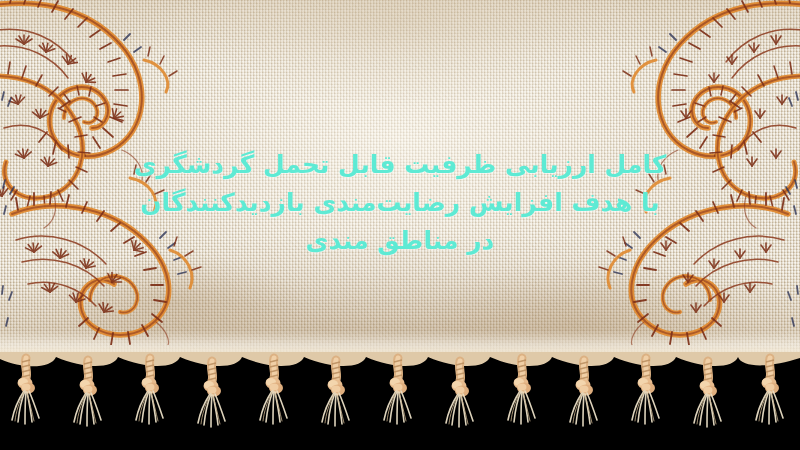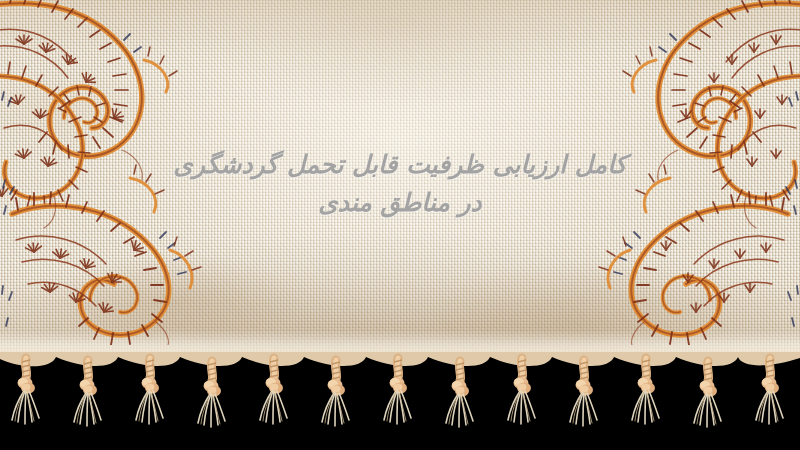--- a/index.html
+++ b/index.html
@@ -100,30 +100,29 @@
     position: absolute;
     left: 0;
     top: 146px;
     width: 800px;
     text-align: center;
     direction: rtl;
     pointer-events: none;
   }
   .title-line {
     display: block;
-    color: #a3a3a3;
+    color: #5eead4;
     font-size: 25px;
     line-height: 38px;
     font-weight: 700;
     letter-spacing: 0px;
     text-shadow:
       0 1px 0 rgba(255,255,255,0.45),
       0 0 2px rgba(255,250,240,0.35);
     white-space: nowrap;
-    font-style: italic;
   }
 </style>
 </head>
 <body>
 
 <div id="stage">
 
   <div class="fabric">
     <div class="fabric-mottle"></div>
     <div class="hem"></div>
@@ -590,16 +589,17 @@
         <use href="#tasselUnit" x="584" y="8"></use>
         <use href="#tasselUnit" x="646" y="6"></use>
         <use href="#tasselUnit" x="708" y="9"></use>
         <use href="#tasselUnit" x="770" y="6"></use>
       </g>
     </svg>
   </div>
 
   <div class="title-block">
     <span class="title-line">کامل ارزیابی ظرفیت قابل تحمل گردشگری</span>
+    <span class="title-line">با هدف افزایش رضایت‌مندی بازدیدکنندگان</span>
     <span class="title-line">در مناطق مندی</span>
   </div>
 
 </div>
 
 </body></html>

